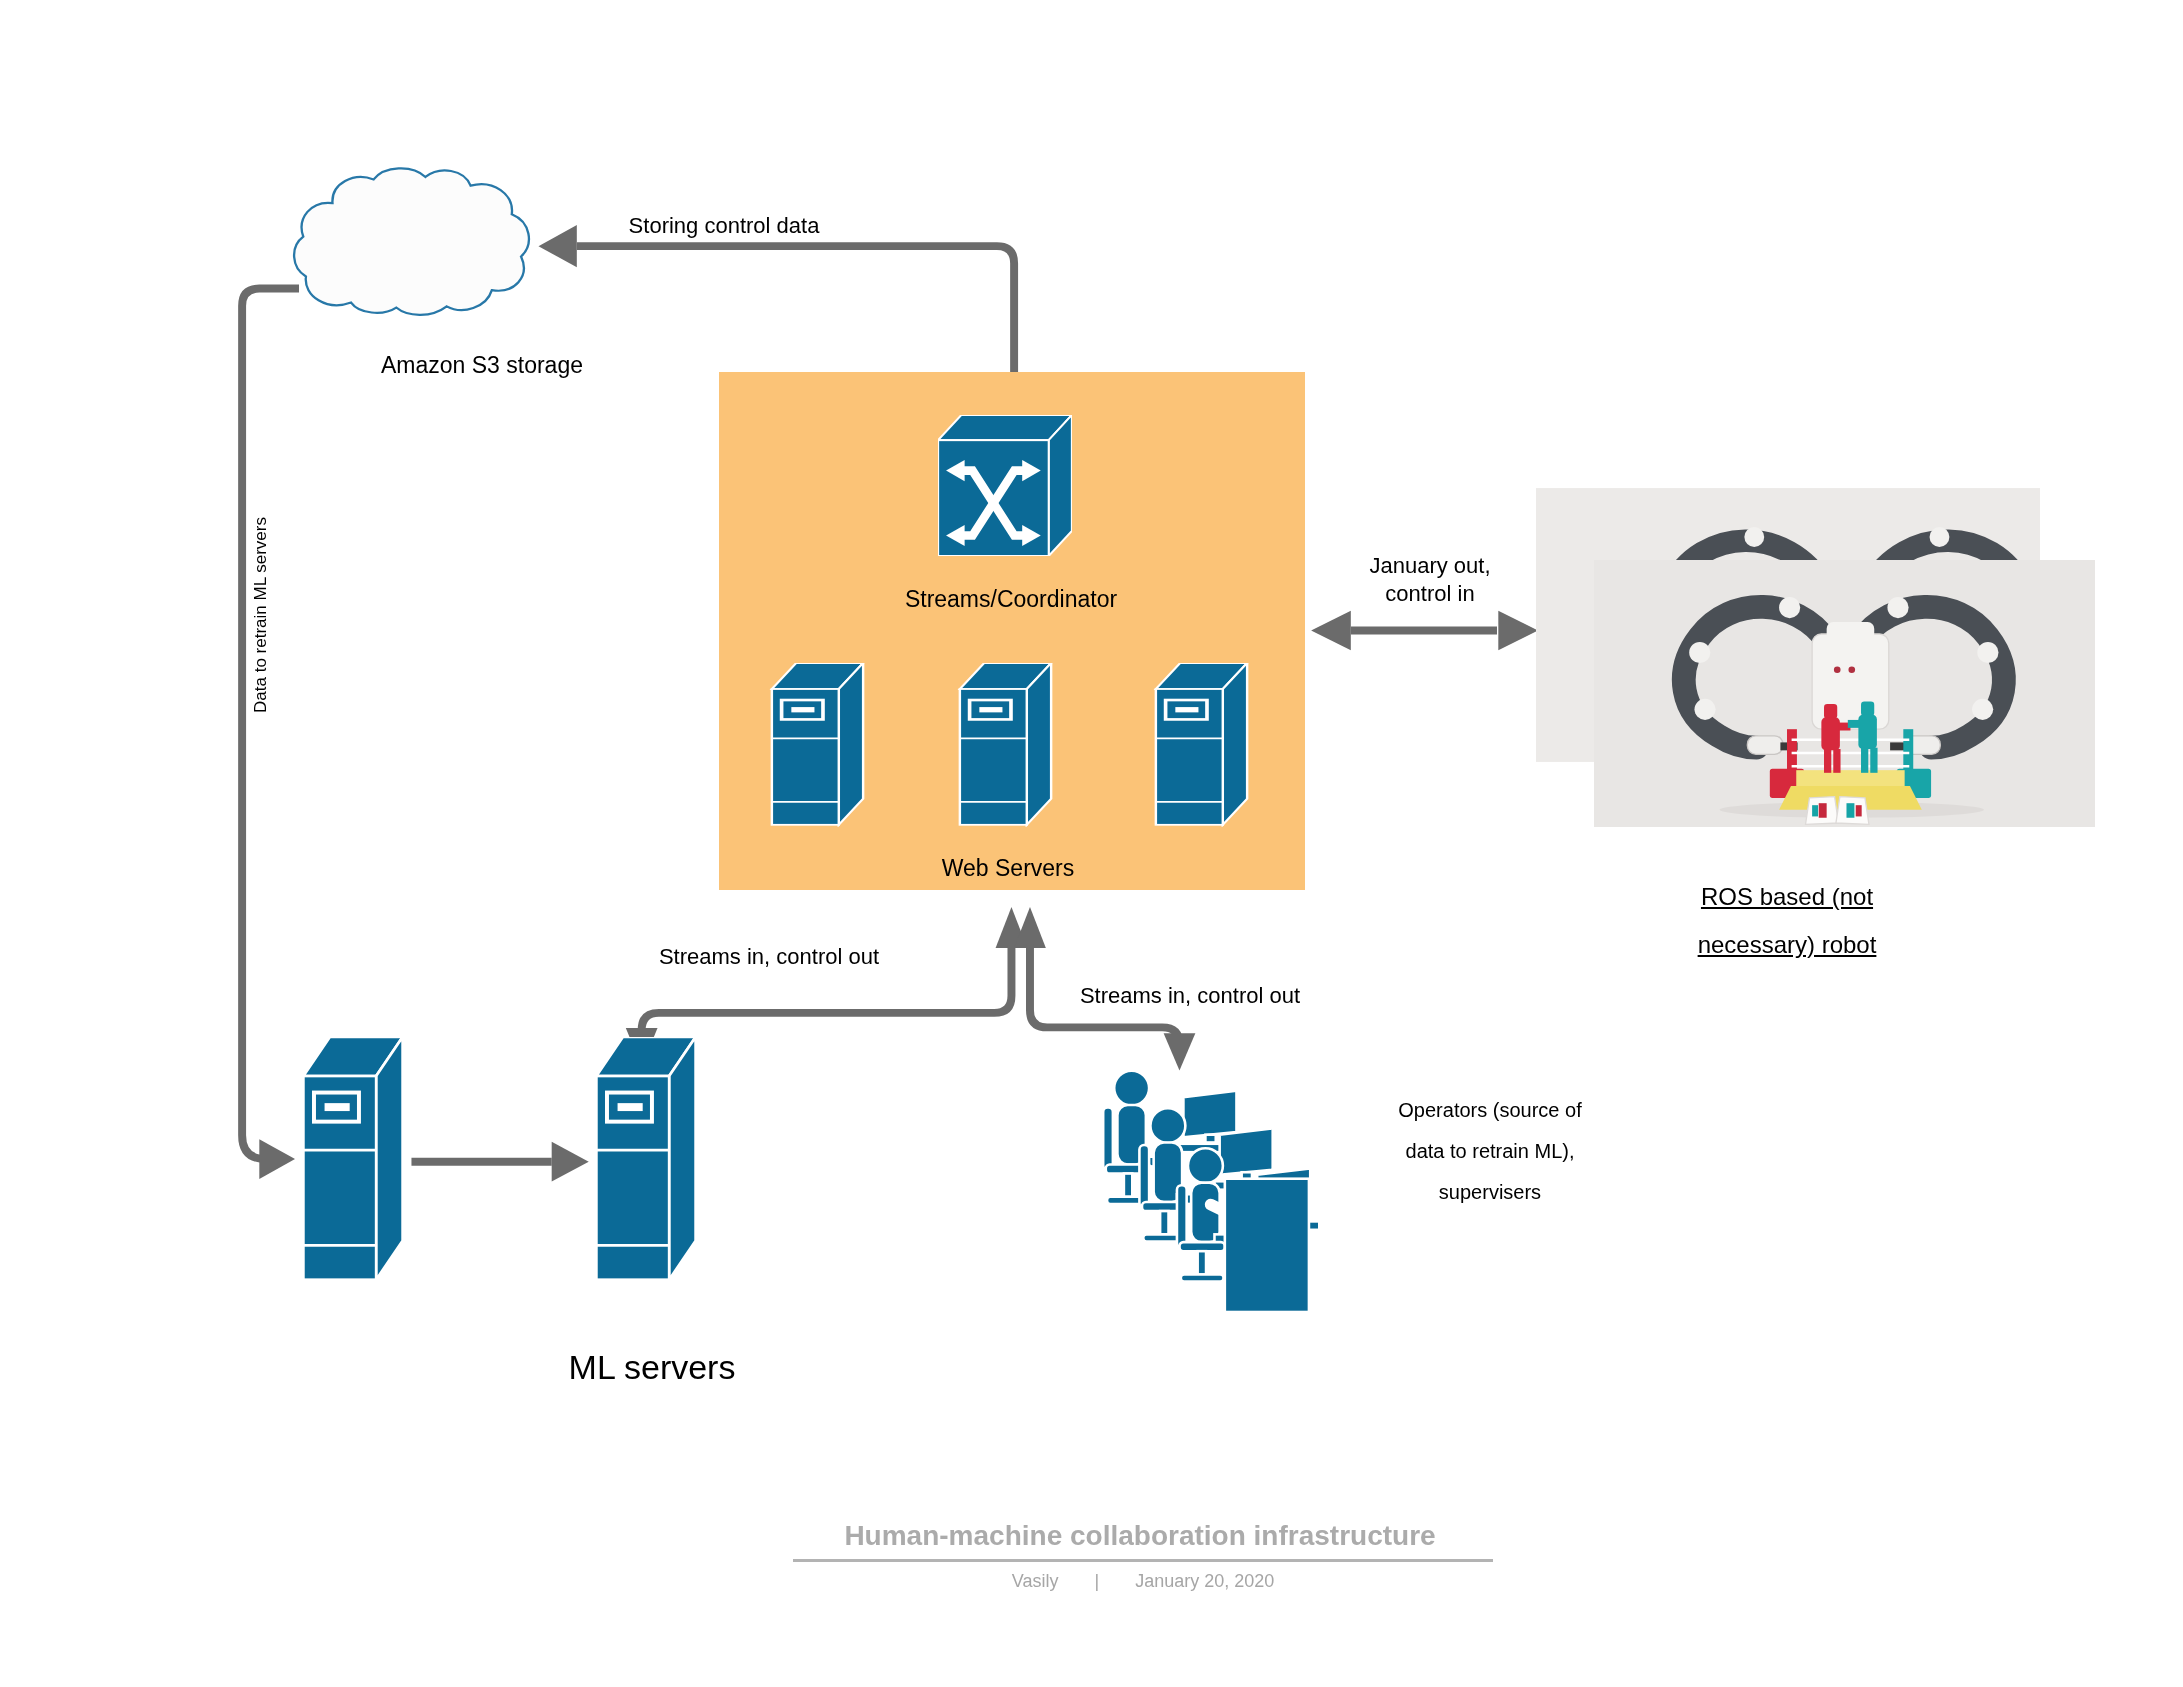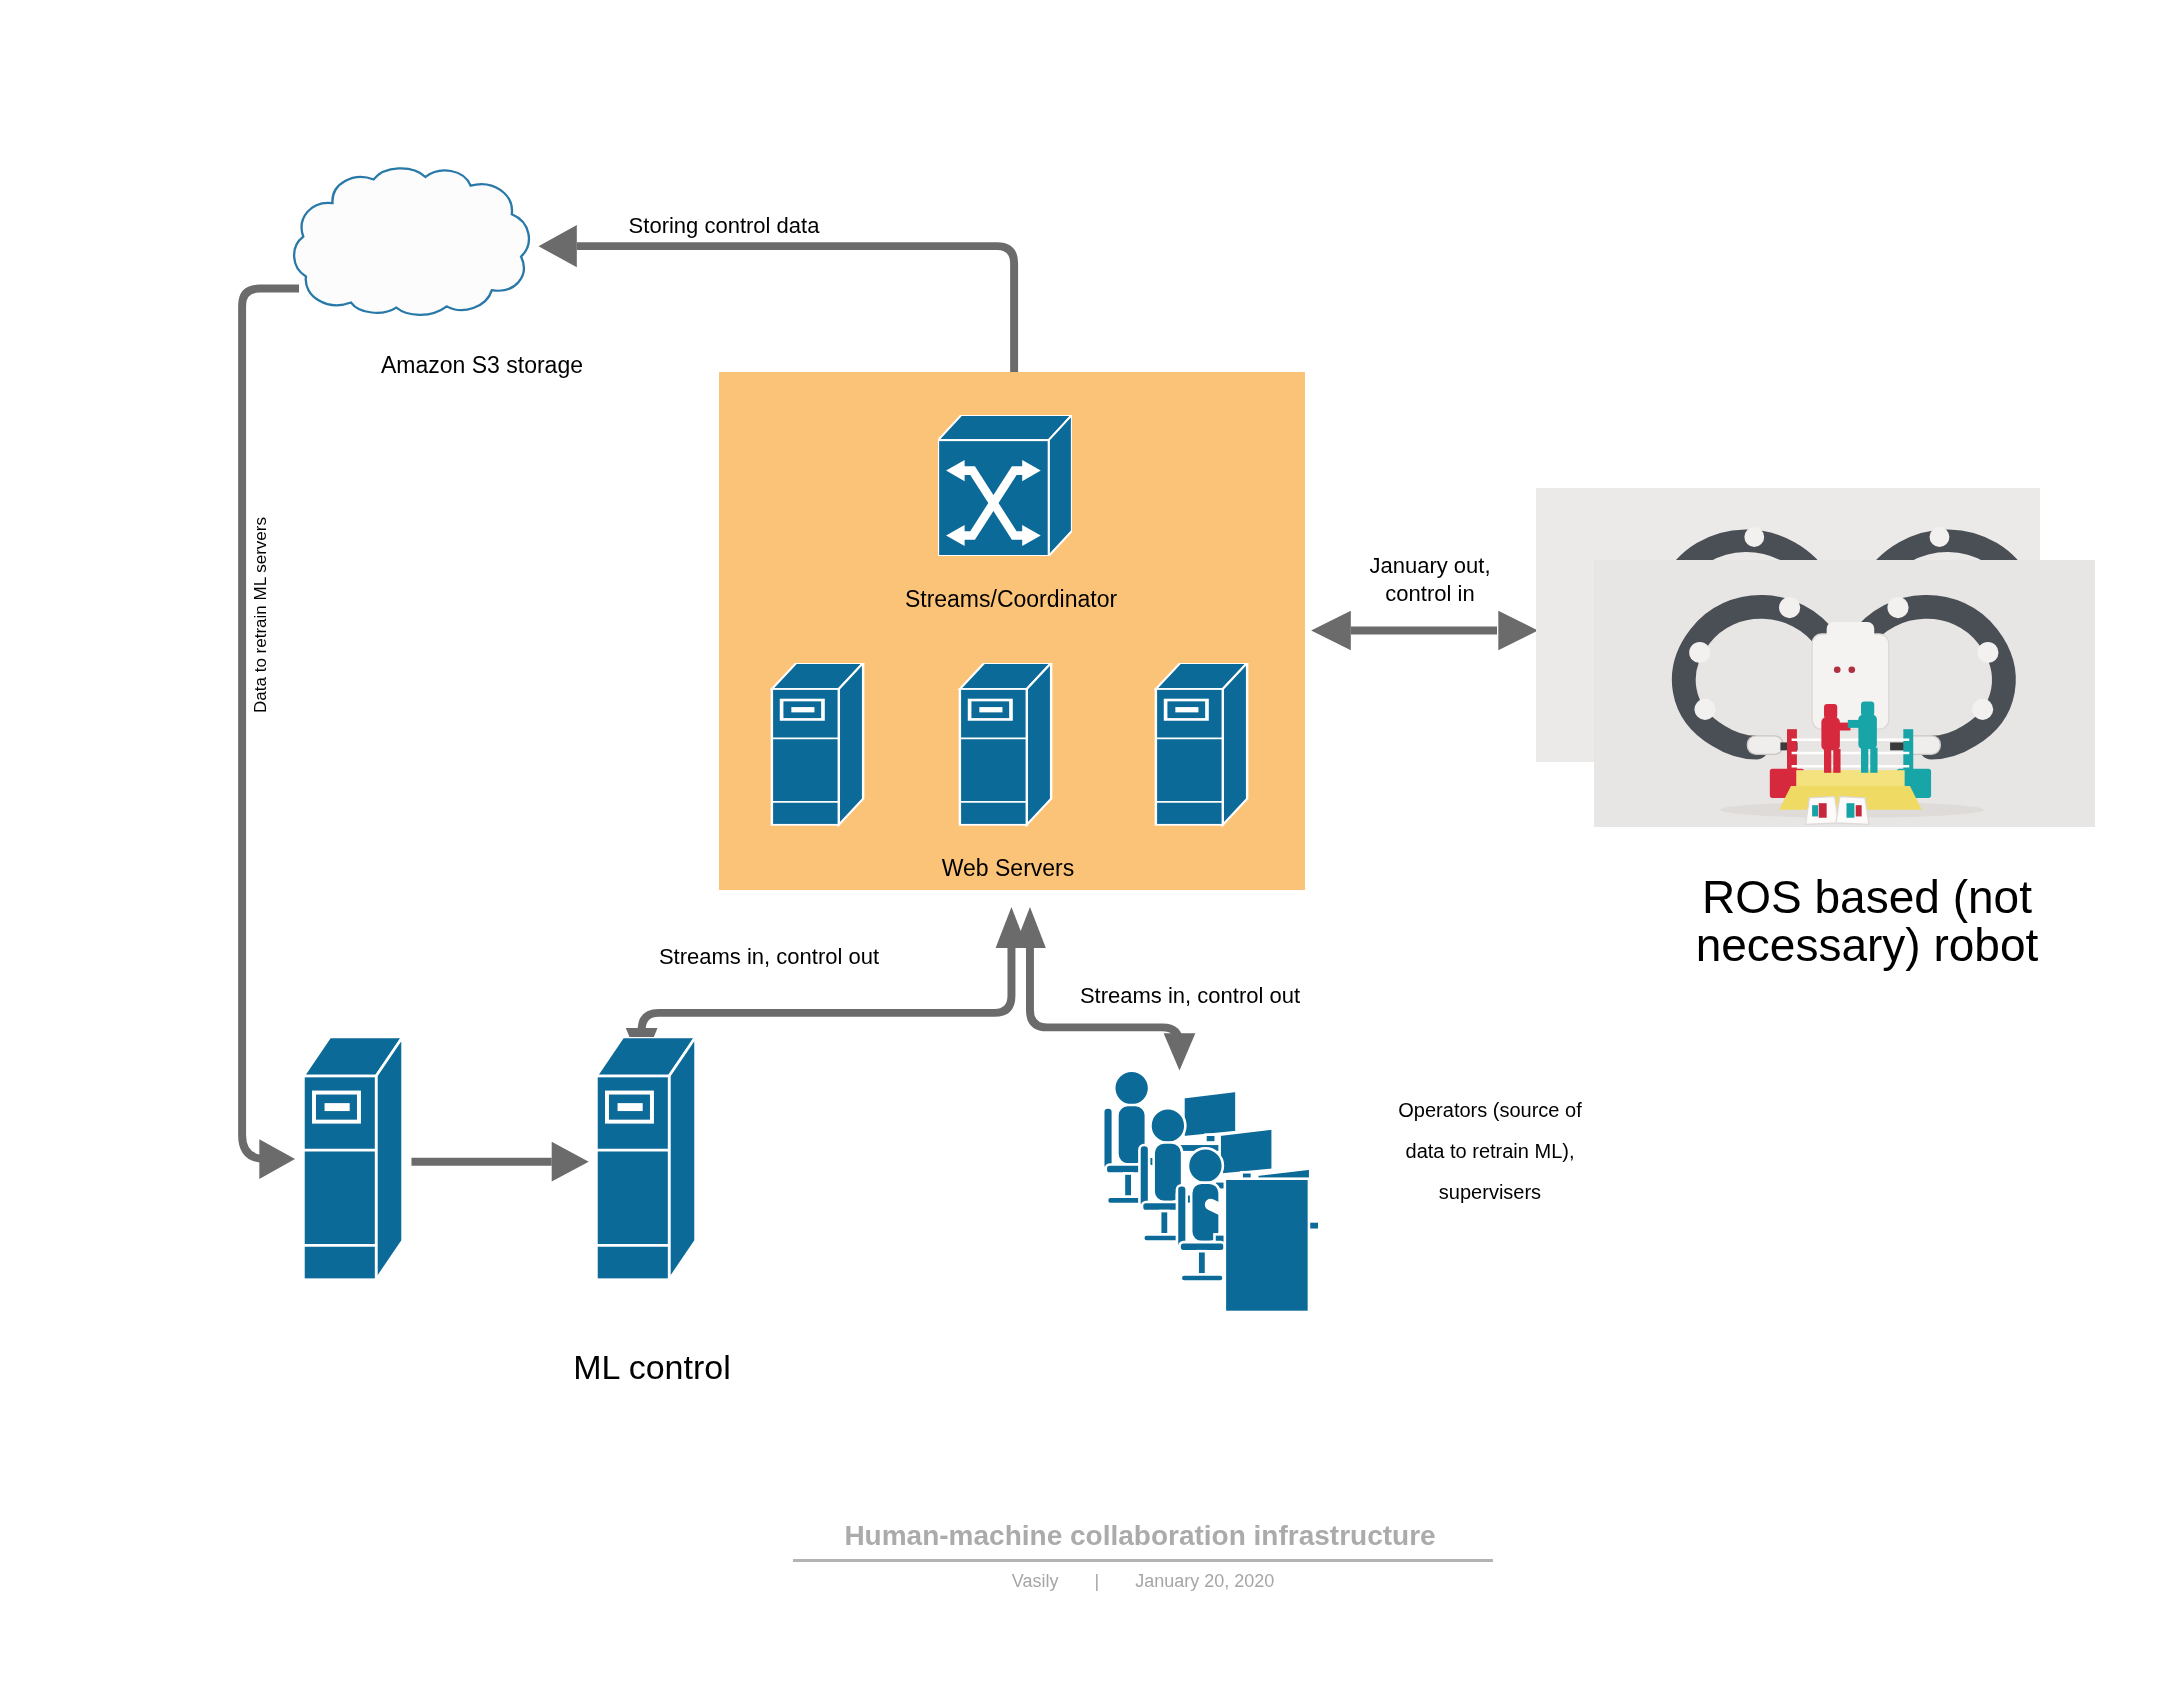--- a/index.html
+++ b/index.html
@@ -18,21 +18,21 @@
   #switch-wrap{left:938px;top:415px;width:134px;height:141px;}
   #register-label{left:1011px;top:599px;}
   .web-server{top:663px;width:101px;height:164px;}
   #web-label{left:1008px;top:868px;}
   .ml-server{top:1037px;width:110px;height:246px;}
   #ml-label{left:652px;top:1367px;font-size:34px;}
   #operators-wrap{left:1098px;top:1064px;width:220px;height:254px;}
   #operators-label{left:1449px;top:1151px;font-size:20px;line-height:41px;margin-left:41px;}
   #robot-photo-back{left:1536px;top:488px;width:504px;height:274px;}
   #robot-photo-front{left:1594px;top:560px;width:501px;height:267px;}
-  #robot-label{left:1867px;top:921px;font-size:46px;line-height:48px;}
+  #robot-label{left:1787px;top:921px;font-size:24px;line-height:48px;text-decoration:underline;}
   #storing-label{left:724px;top:226px;}
   #streams-left-label{left:769px;top:957px;}
   #streams-right-label{left:1190px;top:996px;}
   #streams-out-label{left:1430px;top:580px;line-height:28.4px;}
   #retrain-label{left:261px;top:615px;font-size:17px;transform:translate(-50%,-50%) rotate(-90deg);white-space:nowrap;}
   #footer-title{left:1140px;top:1536px;font-size:28px;font-weight:bold;color:#ABABAB;}
   #footer-rule{left:793px;top:1559px;width:700px;height:3.3px;background:#B3B3B3;}
   #footer-sub{left:1143px;top:1581px;font-size:18px;color:#A6A6A6;}
   #footer-sub span{margin:0 18px;}
 </style>
@@ -120,21 +120,21 @@
     <use href="#server-glyph"></use>
   </svg>
 <div id="web-label" class="abs ctr node-label">Web Servers</div>
 
 <svg class="abs ml-server" style="left:298px" viewBox="0 0 166 372">
     <use href="#server-glyph"></use>
   </svg>
 <svg class="abs ml-server" style="left:591px" viewBox="0 0 166 372">
     <use href="#server-glyph"></use>
   </svg>
-<div id="ml-label" class="abs ctr node-label">ML control</div>
+<div id="ml-label" class="abs ctr node-label">ML servers</div>
 
 <svg id="operators-wrap" class="abs" viewBox="0 0 340 390">
   <g fill="#0B6A97" stroke="#fff" stroke-width="4">
     <g transform="translate(8,4)">
       <rect x="0" y="62" width="15" height="96" rx="7"></rect>
       <polygon points="124,46 206,36 206,100 124,108"></polygon>
       <rect x="158" y="104" width="16" height="12"></rect>
       <rect x="116" y="118" width="108" height="13"></rect>
       <circle cx="44" cy="32" r="27"></circle>
       <rect x="22" y="58" width="44" height="92" rx="16"></rect>

